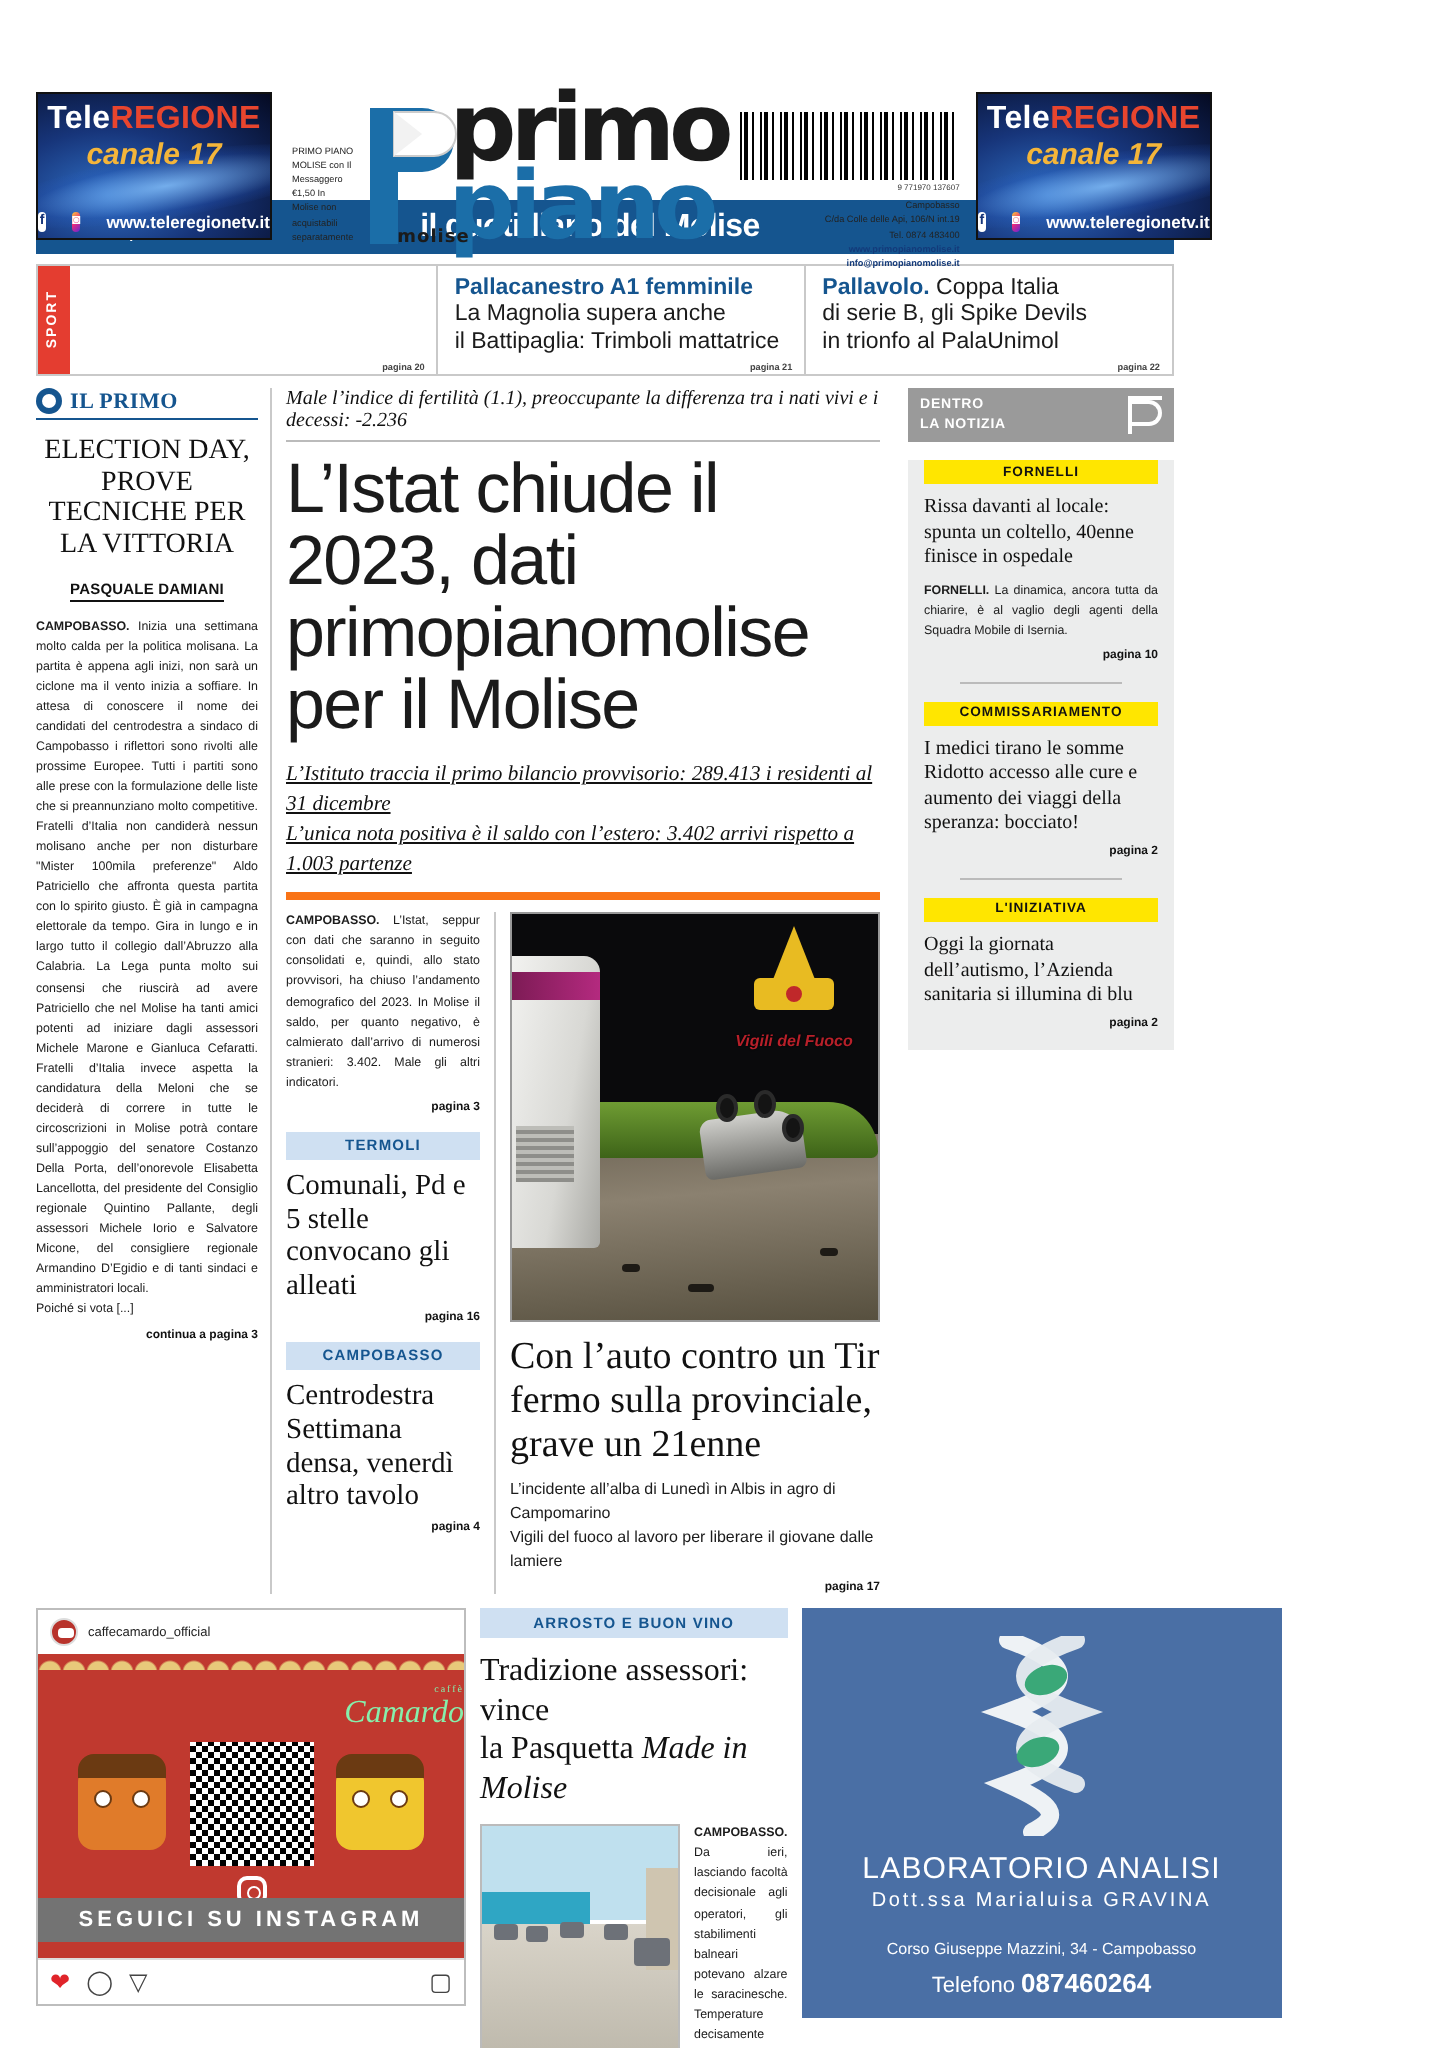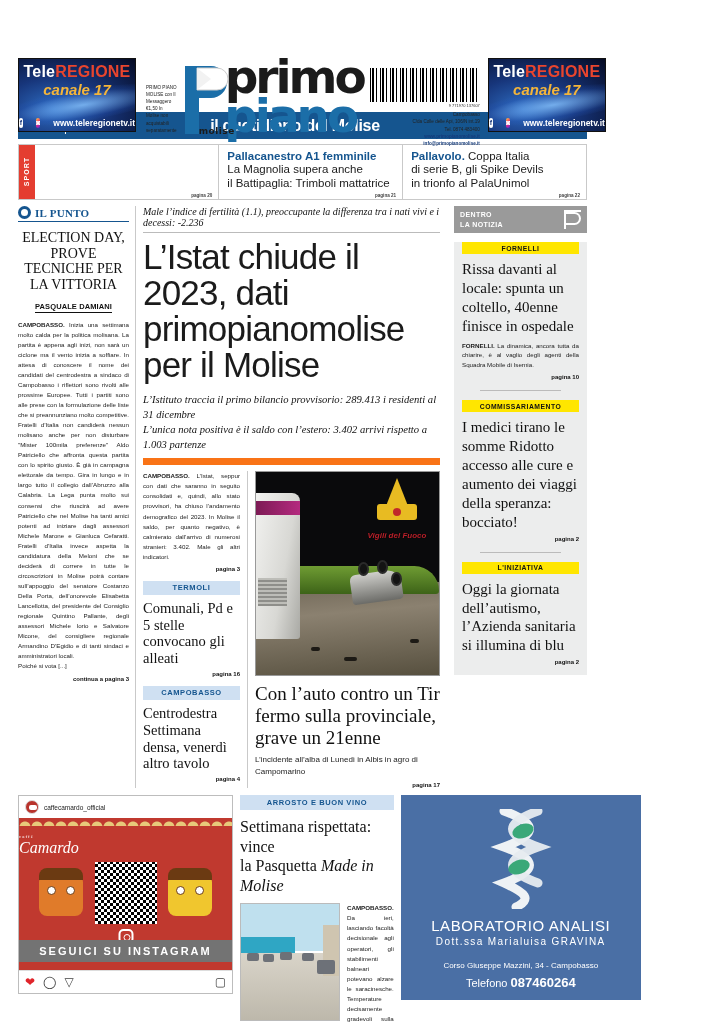--- a/index.html
+++ b/index.html
@@ -2,21 +2,21 @@
 <html><head>
 <meta charset="utf-8">
 <style>
   * { box-sizing: border-box; margin: 0; padding: 0; }
   html, body {
     width: 717px; height: 1024px;
     background: #ffffff;
     font-family: "Liberation Sans", sans-serif;
     overflow: hidden;
   }
-  .page { position: relative; width: 605px; height: 1024px; background:#fff; padding: 12px 18px; }
+  .page { position: relative; width: 605px; height: 1024px; background:#fff; padding: 0 18px; }
 
   
   .masthead { display:flex; align-items:flex-start; padding-top: 46px; height: 96px; }
   .tr-badge {
     width: 118px; height: 74px; border: 1px solid #111;
     background: radial-gradient(ellipse at 30% 70%, #2f6fc4 0%, #17357a 45%, #050a22 100%);
     position: relative; overflow: hidden; flex: 0 0 auto;
   }
   .tr-badge .swoosh {
     position:absolute; left:-20%; top:42%; width:150%; height:44%;
@@ -104,21 +104,21 @@
   .punto-body { font-size:6.2px; line-height:1.62; text-align:justify; color:#1b1b1b; margin-top:7px; }
   .punto-body b { font-weight:bold; }
   .continua { font-size:6px; font-weight:bold; text-align:right; margin-top:5px; color:#111; }
 
   
   .occhiello { font-family:"Liberation Serif", serif; font-size:10px; color:#111;
     border-bottom:1px solid #bbb; padding-bottom:4px;font-style:italic; }
   .headline { font-family:"Liberation Sans", sans-serif; font-size:35px; line-height:1.03;
     color:#1b1b1b; margin-top:6px; letter-spacing:-.8px; }
   .sommario { font-family:"Liberation Serif", serif; font-style:italic; font-size:10.6px;
-    line-height:1.42; color:#111; margin-top:9px; padding-bottom:6px; border-bottom:7px solid #f97316; }
+    line-height:1.42; color:#111; margin-top:9px; padding-bottom:6px; border-bottom:4px solid #f97316;text-decoration:underline; }
 
   
   .sub { display:flex; margin-top:6px; }
   .sub-left { width:105px; flex:0 0 105px; padding-right:7px; border-right:1px solid #c9c9c9; }
   .sub-right { flex:1 1 auto; padding-left:7px; }
   .brief { font-size:6.2px; line-height:1.62; text-align:justify; color:#1b1b1b; }
   .brief b { font-weight:bold; }
   .pg-right { font-size:6px; font-weight:bold; text-align:right; margin-top:4px; color:#111; }
 
   .kicker { background:#cfe0f2; color:#15558f; font-size:7.5px; font-weight:bold;
@@ -165,21 +165,21 @@
   .dentro-head { background:#9a9a9a; color:#fff; padding:4px 6px; display:flex;
     align-items:center; justify-content:space-between; }
   .dentro-head .t { font-size:7px; font-weight:bold; line-height:1.3; letter-spacing:.4px; }
   .dentro-head .pmark { width:17px; height:19px; border:2px solid #fff; border-bottom:none;
     border-right:none; position:relative; }
   .dentro-head .pmark::after { content:""; position:absolute; left:0; top:0; width:13px; height:9px;
     border:2px solid #fff; border-left:none; border-radius:0 8px 8px 0; }
   .dentro-body { background:#eceded; padding:0 8px 10px 8px; }
   .ybar { background:#ffe600; color:#111; font-size:6.8px; font-weight:bold; letter-spacing:.5px;
     text-align:center; padding:2.5px 0; margin-top:9px; }
-  .d-title { font-family:"Liberation Serif", serif; font-size:15px; line-height:1.26;
+  .d-title { font-family:"Liberation Serif", serif; font-size:10px; line-height:1.26;
     color:#111; margin-top:6px; }
   .d-body { font-size:6.2px; line-height:1.6; text-align:justify; color:#1b1b1b; margin-top:5px; }
   .d-body b { font-weight:bold; }
   .hr-sep { border-top:1px solid #bbb; margin:10px 18px 0 18px; }
 
   
   .bottom { display:flex; margin-top:7px; gap:7px; }
   .b-left { width:215px; flex:0 0 215px; }
   .b-center { flex:1 1 auto; }
   .b-right { width:240px; flex:0 0 240px; }
@@ -189,22 +189,22 @@
   .ig-top { display:flex; align-items:center; gap:5px; padding:4px 6px; }
   .ig-av { width:14px; height:14px; border-radius:50%; background:#b8332c;
     border:1px solid #ddd; position:relative; }
   .ig-av::after{ content:""; position:absolute; left:3px; top:4px; width:8px; height:5px;
     background:#fff; border-radius:2px; }
   .ig-user { font-size:6.5px; color:#222; }
   .ig-img { height:152px; background:#c0392f; position:relative; overflow:hidden; }
   .scallop { height:8px; background:
     radial-gradient(circle at 6px 9px, #e8c97a 5px, rgba(0,0,0,0) 6px) repeat-x;
     background-size:12px 12px; }
-  .cam-logo { position:absolute; top:16px; left:0; right:0; text-align:left;
-    color:#ffffff; font-family:"Liberation Serif", serif; font-style:italic; font-size:16px; }
+  .cam-logo { position:absolute; top:16px; left:0; right:0; text-align:right;
+    color:#86efac; font-family:"Liberation Serif", serif; font-style:italic; font-size:16px; }
   .cam-logo small { display:block; font-size:5px; font-style:normal; letter-spacing:1px; }
   .qr { position:absolute; left:50%; top:44px; transform:translateX(-50%);
     width:62px; height:62px; background:#fff;
     background-image:
       repeating-linear-gradient(90deg,#000 0 3px,#fff 3px 6px),
       repeating-linear-gradient(0deg,#000 0 3px,#fff 3px 6px);
     background-blend-mode:difference; }
   .face { position:absolute; top:56px; width:44px; height:42px; border-radius:8px; }
   .face.l { left:20px; background:#e07b2a; }
   .face.r { right:20px; background:#f0c62e; }
@@ -347,21 +347,21 @@
       </div>
       <div class="pagina">pagina 22</div>
     </div>
   </div>
 
   <div class="main">
 
     <div class="col-left">
       <div class="ilpunto">
         <span class="dot"></span>
-        <span class="lbl">IL PUNTO</span>
+        <span class="lbl">IL PRIMO</span>
       </div>
       <div class="punto-title">ELECTION DAY, PROVE TECNICHE PER LA VITTORIA</div>
       <div style="text-align:center;">
         <span class="punto-author">PASQUALE DAMIANI</span>
       </div>
       <div class="punto-body">
         <b>CAMPOBASSO.</b><span> Inizia una settimana molto calda per la politica molisana. La partita è appena agli inizi, non sarà un ciclone ma il vento inizia a soffiare. In attesa di conoscere il nome dei candidati del centrodestra a sindaco di Campobasso i riflettori sono rivolti alle prossime Europee. Tutti i partiti sono alle prese con la formulazione delle liste che si preannunziano molto competitive. Fratelli d’Italia non candiderà nessun molisano anche per non disturbare "Mister 100mila preferenze" Aldo Patriciello che affronta questa partita con lo spirito giusto. È già in campagna elettorale da tempo. Gira in lungo e in largo tutto il collegio dall’Abruzzo alla Calabria. La Lega punta molto sui consensi che riuscirà ad avere Patriciello che nel Molise ha tanti amici potenti ad iniziare dagli assessori Michele Marone e Gianluca Cefaratti. Fratelli d’Italia invece aspetta la candidatura della Meloni che se deciderà di correre in tutte le circoscrizioni in Molise potrà contare sull’appoggio del senatore Costanzo Della Porta, dell’onorevole Elisabetta Lancellotta, del presidente del Consiglio regionale Quintino Pallante, degli assessori Michele Iorio e Salvatore Micone, del consigliere regionale Armandino D’Egidio e di tanti sindaci e amministratori locali.</span>
       </div>
       <div class="punto-body" style="margin-top:0;">Poiché si vota [...]</div>
       <div class="continua">continua a pagina 3</div>
@@ -412,20 +412,21 @@
             <div class="vdf">
               <div class="flame"></div>
               <div class="star"></div>
               <div class="hub"></div>
               <div class="lbl">Vigili del Fuoco</div>
             </div>
           </div>
           <div class="photo-title">Con l’auto contro un Tir fermo sulla provinciale, grave un 21enne</div>
           <div class="photo-cap">
             <div>L’incidente all’alba di Lunedì in Albis in agro di Campomarino</div>
+            <div>Vigili del fuoco al lavoro per liberare il giovane dalle lamiere</div>
           </div>
           <div class="pg-right">pagina 17</div>
         </div>
       </div>
     </div>
 
     <div class="col-right">
       <div class="dentro-head">
         <div class="t">
           <div>DENTRO</div>
@@ -488,21 +489,21 @@
           <span style="font-size:12px;color:#444;">◯</span>
           <span style="font-size:12px;color:#444;">▽</span>
           <span class="sp" style="font-size:12px;color:#444;">▢</span>
         </div>
       </div>
     </div>
 
     <div class="b-center">
       <div class="kicker2">ARROSTO E BUON VINO</div>
       <div class="arr-title">
-        <div>Settimana rispettata: vince</div>
+        <div>Tradizione assessori: vince</div>
         <div><span>la Pasquetta </span><i>Made in Molise</i></div>
       </div>
       <div class="arr-row">
         <div class="arr-photo">
           <div class="sky2"></div>
           <div class="sea"></div>
           <div class="ground"></div>
           <div class="bld"></div>
           <div class="car2" style="left:6%; top:42%;"></div>
           <div class="car2" style="left:22%; top:43%;"></div>

